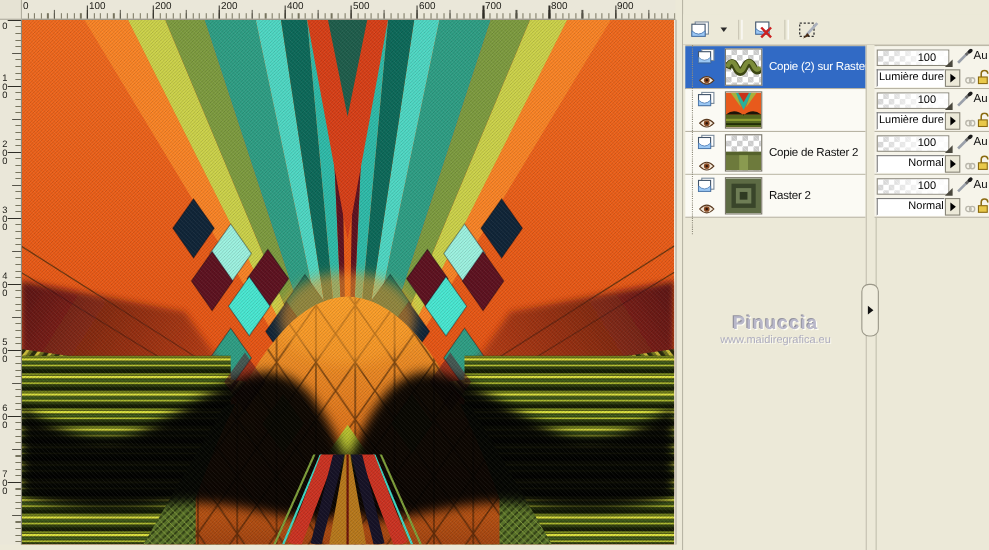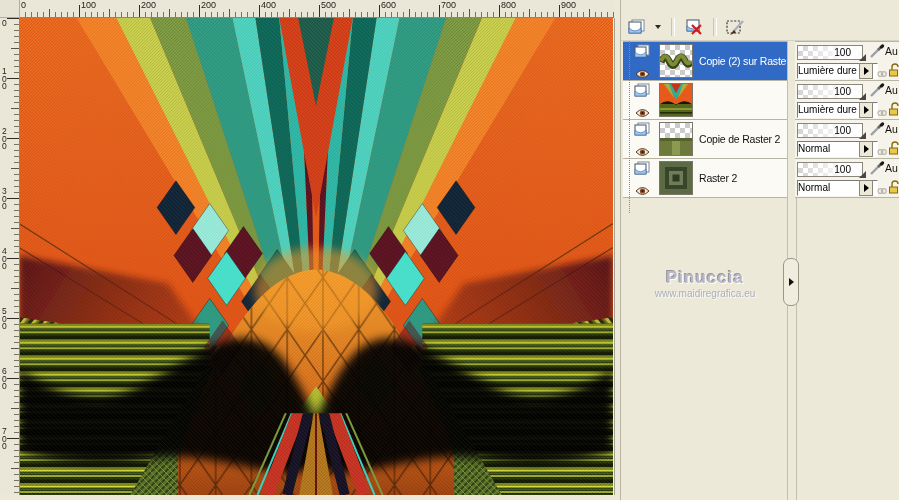--- a/index.html
+++ b/index.html
@@ -71,32 +71,32 @@
   .rpanel{position:absolute;left:174px;top:41px;width:105px;height:459px;border-top:1px solid #b8b4a4;}
   .rrow{position:relative;height:39px;background:#f6f4ea;border-bottom:1px solid #b8b4a4;box-sizing:border-box;}
   .obar{position:absolute;left:2px;top:3px;width:66px;height:15px;border:1px solid #8a877a;box-sizing:border-box;overflow:visible;}
   .obar .sheen{position:absolute;left:0;top:0;width:100%;height:100%;
         background:linear-gradient(90deg,rgba(255,255,255,0.15),rgba(255,255,255,0.92) 70%);}
   .oval{position:absolute;right:11px;top:0;font-size:10px;line-height:13px;color:#000;z-index:2;}
   .ogrip{position:absolute;right:-4px;bottom:-2px;width:0;height:0;z-index:3;
          border-left:7px solid transparent;border-bottom:7px solid #4a483e;}
   .bicon{position:absolute;left:74px;top:2px;}
   .aulbl{position:absolute;left:90px;top:3px;font-size:10.5px;color:#111;white-space:nowrap;}
-  .dd{position:absolute;left:2px;top:21px;width:81px;height:16px;background:#fff;
+  .dd{position:absolute;left:2px;top:21px;width:62px;height:16px;background:#fff;
       border:1px solid;border-color:#7a7a7a #fff #fff #7a7a7a;box-sizing:border-box;
-      font-size:10px;line-height:14px;text-align:left;color:#000;overflow:hidden;white-space:nowrap;}
+      font-size:10px;line-height:14px;text-align:right;color:#000;overflow:hidden;white-space:nowrap;}
   .ddbtn{position:absolute;left:64px;top:21px;width:14px;height:16px;background:#ece9d8;
          border:1px solid #8a877a;box-sizing:border-box;display:flex;align-items:center;justify-content:center;}
   .ddbtn i{width:0;height:0;border-top:4px solid transparent;border-bottom:4px solid transparent;border-left:5px solid #000;}
   .lnk{position:absolute;left:82px;top:23px;opacity:0.55;}
   .lck{position:absolute;left:93px;top:21px;}
   
   .wmark{position:absolute;left:2px;top:268px;width:164px;text-align:center;z-index:2;}
   .wm-title{font-size:17px;font-weight:bold;letter-spacing:1px;color:#b9b8ca;
-            text-shadow:1px 1px 0 #fffef4,-1px -1px 0 #93929f;}
+            text-shadow:1px 1px 0 #fffef4,-1px -1px 0 #93929f;margin-top:16px;}
   .wm-url{font-size:10px;color:#aeadbf;text-shadow:1px 1px 0 #fbfaf0;}
 </style>
 </head>
 <body>
 
 <div class="screen">
 
   <div class="ruler-top">
       <span class="rt-label" style="left: 21px;">0</span>
       <span class="rt-label" style="left: 81px;">100</span>

